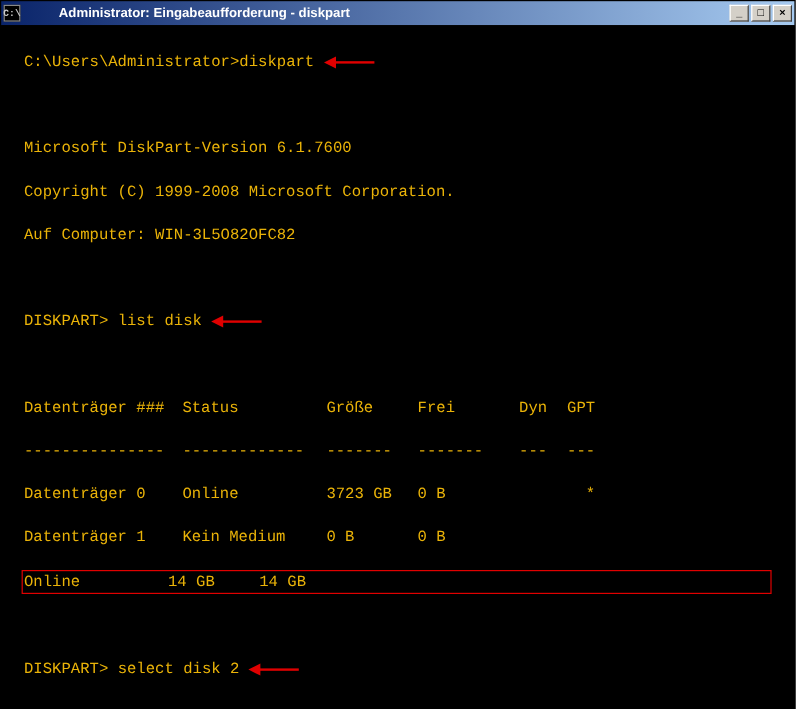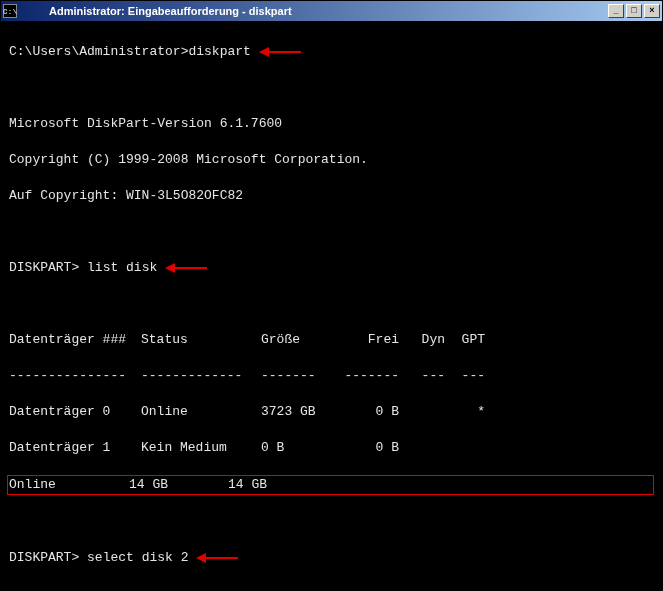--- a/index.html
+++ b/index.html
@@ -55,22 +55,22 @@
     font-size: 9px;
     line-height: 10px;
     text-align: center;
     color: #000;
     cursor: pointer;
     font-weight: bold;
   }
   .content {
     flex: 1;
     background: #000;
-    color: #e5e5e5;
-    padding: 4px 8px;
+    color: #eab308;
+    padding: 4px 19px;
     font-size: 13px;
     line-height: 18px;
     white-space: pre;
     overflow: hidden;
     position: relative;
   }
   .prompt-line { white-space: pre; }
   .arrow {
     display: inline-block;
     position: relative;
@@ -112,21 +112,21 @@
     white-space: pre;
   }
   .red-box {
     border: 1px solid #e00000;
     margin-left: -2px;
     padding-left: 1px;
   }
   .col-id { width: 132px; display: inline-block; }
   .col-status { width: 120px; display: inline-block; }
   .col-size { width: 76px; display: inline-block; text-align: left; padding-right: 6px; }
-  .col-free { width: 68px; display: inline-block; text-align: right; padding-right: 6px; }
+  .col-free { width: 68px; display: inline-block; padding-right: 6px; }
   .col-dyn { width: 40px; display: inline-block; text-align: right; }
   .col-gpt { width: 40px; display: inline-block; text-align: right; }
 </style>
 </head>
 <body>
 
 <div class="window">
   <div class="titlebar">
     <div class="title-icon">C:\</div>
     <div class="titlebar-text">Administrator: Eingabeaufforderung - diskpart</div>
@@ -135,21 +135,21 @@
       <div class="win-btn">□</div>
       <div class="win-btn">×</div>
     </div>
   </div>
 
   <div class="content">
 <div class="prompt-line"><span>C:\Users\Administrator&gt;</span><span>diskpart</span><span class="arrow"></span></div>
 <div> </div>
 <div>Microsoft DiskPart-Version 6.1.7600</div>
 <div>Copyright (C) 1999-2008 Microsoft Corporation.</div>
-<div>Auf Copyright: WIN-3L5O82OFC82</div>
+<div>Auf Computer: WIN-3L5O82OFC82</div>
 <div> </div>
 <div class="prompt-line"><span>DISKPART&gt;</span> <span>list disk</span><span class="arrow"></span></div>
 <div> </div>
 <div class="header-line">  <span class="col-id">Datenträger ###</span><span class="col-status">Status</span><span class="col-size">Größe</span><span class="col-free">Frei</span><span class="col-dyn">Dyn</span><span class="col-gpt">GPT</span></div>
 <div class="underline-line">  <span class="col-id">---------------</span><span class="col-status">-------------</span><span class="col-size">-------</span><span class="col-free">-------</span><span class="col-dyn">---</span><span class="col-gpt">---</span></div>
 <div class="row-line">  <span class="col-id">Datenträger 0</span><span class="col-status">Online</span><span class="col-size">3723 GB</span><span class="col-free">0 B</span><span class="col-dyn"></span><span class="col-gpt">*</span></div>
 <div class="row-line">  <span class="col-id">Datenträger 1</span><span class="col-status">Kein Medium</span><span class="col-size">0 B</span><span class="col-free">0 B</span><span class="col-dyn"></span><span class="col-gpt"></span></div>
 <div class="row-line red-box">  <span class="col-status">Online</span><span class="col-size">14 GB</span><span class="col-free">14 GB</span><span class="col-dyn"></span><span class="col-gpt"></span></div>
 <div> </div>
 <div class="prompt-line"><span>DISKPART&gt;</span> <span>select disk 2</span><span class="arrow"></span></div>

